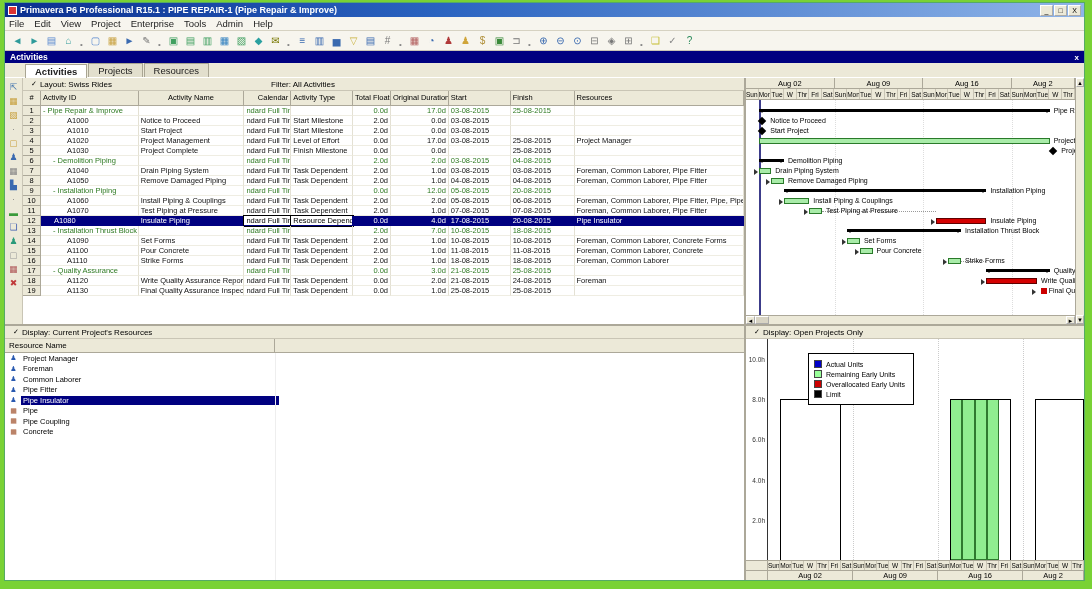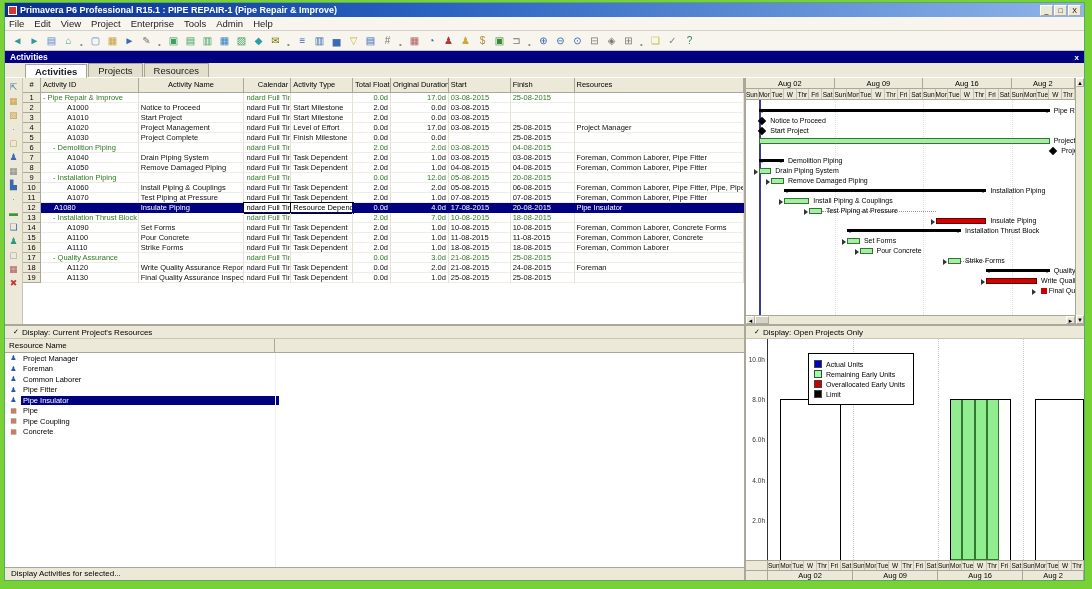--- a/index.html
+++ b/index.html
@@ -234,20 +234,25 @@
           <div class="vico" style="color: rgb(136, 136, 136);">·</div>
           <div class="vico" style="color: rgb(58, 154, 58);">▬</div>
           <div class="vico" style="color: rgb(58, 90, 176);">❏</div>
           <div class="vico" style="color: rgb(42, 154, 122);">♟</div>
           <div class="vico" style="color: rgb(154, 154, 154);">▢</div>
           <div class="vico" style="color: rgb(176, 90, 90);">▦</div>
           <div class="vico" style="color: rgb(192, 58, 58);">✖</div>
         </div>
 
     <div class="tablepane">
+      <div class="layoutbar">
+        <span class="chkm">✓</span>
+        <span>Layout: Swiss Rides</span>
+        <span class="filterlbl">Filter: All Activities</span>
+      </div>
       <div class="colhdr" id="colhdr">
             <div class="hcell" style="width: 18px; text-align: center;">#</div>
             <div class="hcell" style="width: 98px; text-align: left;">Activity ID</div>
             <div class="hcell" style="width: 106px; text-align: center;">Activity Name</div>
             <div class="hcell" style="width: 47px; text-align: right;">Calendar</div>
             <div class="hcell" style="width: 62px; text-align: left;">Activity Type</div>
             <div class="hcell" style="width: 38px; text-align: right;">Total Float</div>
             <div class="hcell" style="width: 58px; text-align: right;">Original Duration</div>
             <div class="hcell" style="width: 62px; text-align: left;">Start</div>
             <div class="hcell" style="width: 64px; text-align: left;">Finish</div>
@@ -677,21 +682,20 @@
             </div>
             <div class="resrow">
               <div class="resicon" style="color: rgb(160, 82, 45);">▦</div>
               <div class="resname">Pipe Coupling</div>
             </div>
             <div class="resrow">
               <div class="resicon" style="color: rgb(160, 82, 45);">▦</div>
               <div class="resname">Concrete</div>
             </div>
           </div>
-      <div class="resfootbar">Display Activities for selected...</div>
     </div>
 
     <div class="profpane">
       <div class="paneheader">
         <span class="chkm">✓</span>
         <span>Display: Open Projects Only</span>
       </div>
       <div class="chartwrap">
         <div class="yaxis" id="yaxis">
               <div class="ytick" style="bottom: 36.1818px;">2.0h</div>

